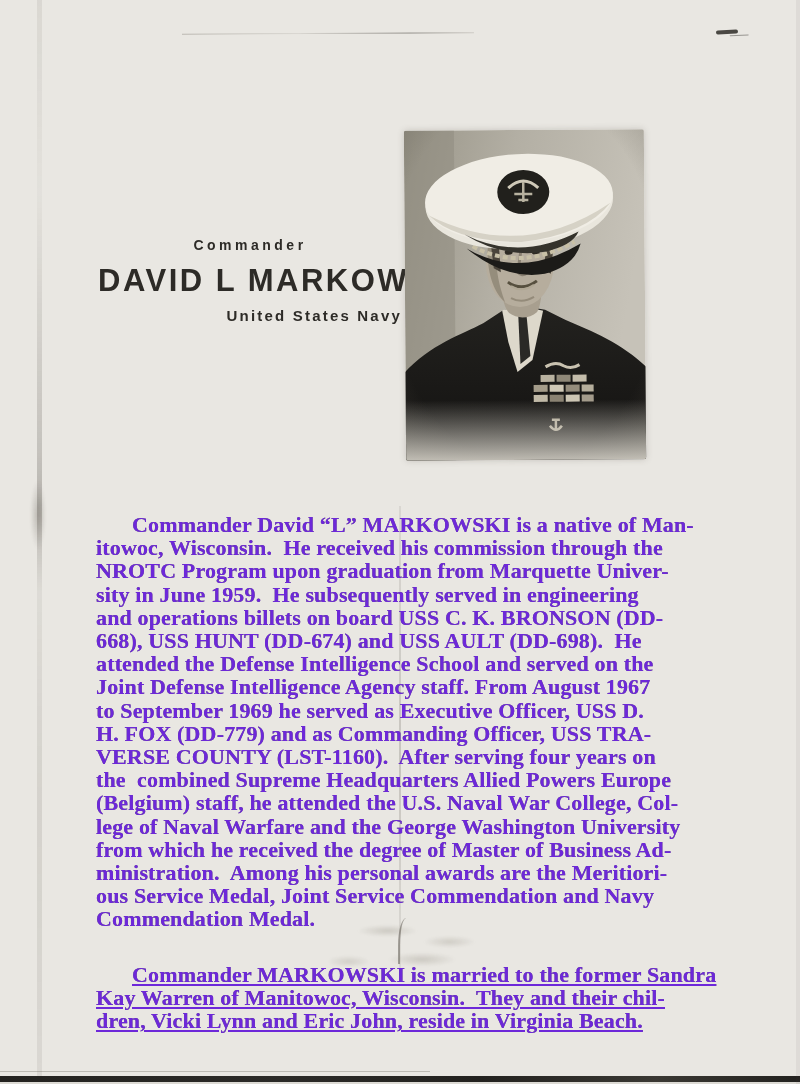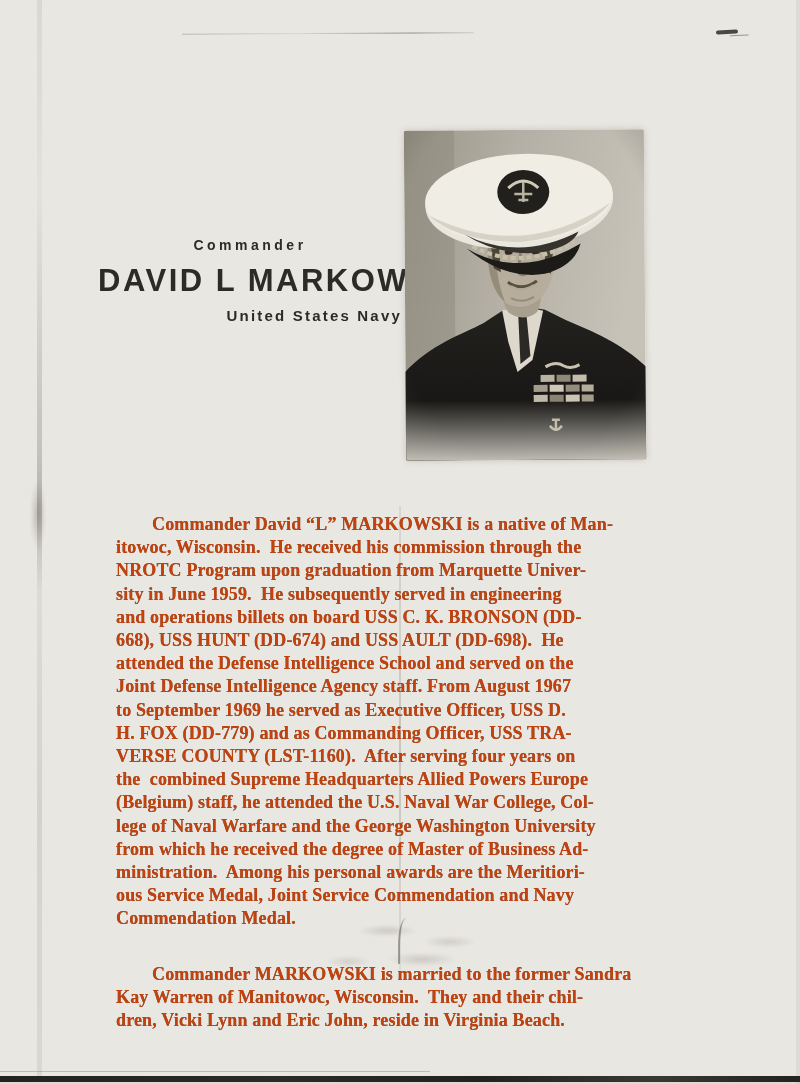--- a/index.html
+++ b/index.html
@@ -95,32 +95,32 @@
   .photo{
     position:absolute;left:405px;top:130px;width:240px;height:330px;
     transform:rotate(-0.4deg);
     border-radius:2px;
     box-shadow:0 0 6px rgba(90,85,75,0.25);
     overflow:hidden;
   }
   .photo svg{display:block;}
   
   .bio{
-    position:absolute;left:116px;width:590px;
+    position:absolute;left:96px;width:590px;
     font-family:"Liberation Serif", serif;
     font-weight:700;
-    font-size:18px;line-height:23.2px;
+    font-size:22px;line-height:23.2px;
     letter-spacing:0.15px;
-    color:#c2410c;
+    color:#6d28d9;
     white-space:pre;
     text-indent:36px;
     text-shadow:0 0 0.4px rgba(22,20,15,0.6);
   }
   .bio.p1{top:513px;}
-  .bio.p2{top:963px;}
+  .bio.p2{top:963px;text-decoration:underline;}
 </style>
 </head>
 <body>
 
 <div class="page">
 
   <div class="crease-left"></div>
   <div class="crease-left-smudge"></div>
   <div class="crease-center"></div>
   <div class="crease-brace"></div>

